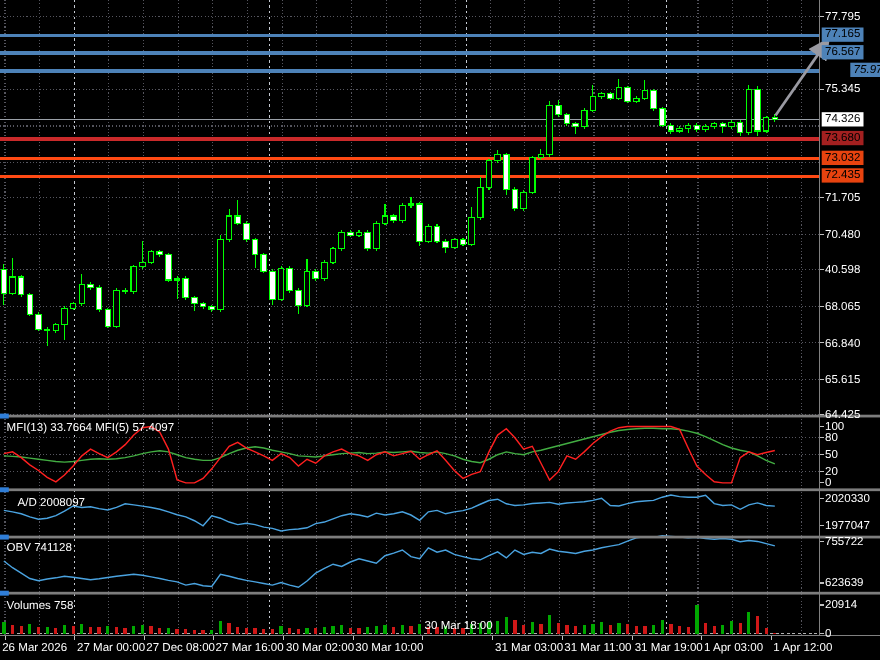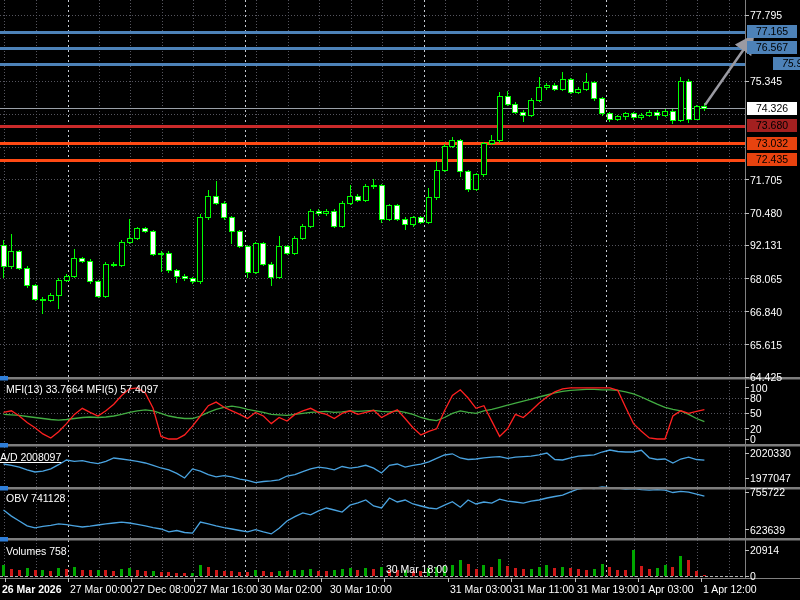--- a/index.html
+++ b/index.html
@@ -1,20 +1,20 @@
 <!DOCTYPE html>
 <html><head>
 <meta charset="utf-8">
 <style>
   html,body{margin:0;padding:0;background:#000;}
   #stage{position:relative;width:800px;height:600px;background:#000;overflow:hidden;
          font-family:"Liberation Sans",sans-serif;}
   #gfx{position:absolute;left:0;top:0;}
   .axis-lbl{position:absolute;color:#fff;font-size:10.5px;line-height:12px;white-space:nowrap;}
-  .hl-lbl{position:absolute;color:#000;font-size:10.5px;line-height:13px;padding:0 9px;white-space:nowrap;}
+  .hl-lbl{position:absolute;color:#000;font-size:10.5px;line-height:13px;padding:0 3px;white-space:nowrap;}
   .panel-lbl{position:absolute;color:#fff;font-size:10.5px;white-space:nowrap;}
   #title{position:absolute;left:5px;top:2px;color:#fff;font-size:11px;white-space:nowrap;}
   #title .tri{font-size:9px;margin-right:6px;}
 </style>
 </head>
 <body>
 
 <div id="stage">
   <svg id="gfx" width="800" height="600">
       <line x1="4.5" y1="0" x2="4.5" y2="577" stroke="#55555e" stroke-width="1" stroke-dasharray="1 2" shape-rendering="crispEdges"></line>
@@ -385,31 +385,31 @@
       <line x1="745" y1="453" x2="749" y2="453" stroke="#c0c0c0" stroke-width="1" shape-rendering="crispEdges"></line>
       <line x1="745" y1="478.0046216060081" x2="749" y2="478.0046216060081" stroke="#c0c0c0" stroke-width="1" shape-rendering="crispEdges"></line>
       <line x1="745" y1="492" x2="749" y2="492" stroke="#c0c0c0" stroke-width="1" shape-rendering="crispEdges"></line>
       <line x1="745" y1="529.9985615650172" x2="749" y2="529.9985615650172" stroke="#c0c0c0" stroke-width="1" shape-rendering="crispEdges"></line>
       <line x1="745" y1="550" x2="749" y2="550" stroke="#c0c0c0" stroke-width="1" shape-rendering="crispEdges"></line>
       <line x1="745" y1="576" x2="749" y2="576" stroke="#c0c0c0" stroke-width="1" shape-rendering="crispEdges"></line>
     </svg>
 
 
   <div class="panel-lbl" style="left:6px;top:383px;">MFI(13) 33.7664  MFI(5) 57.4097</div>
-  <div class="panel-lbl" style="left:0;top:451px;text-decoration:underline;">A/D 2008097</div>
+  <div class="panel-lbl" style="left:16px;top:451px;">A/D 2008097</div>
   <div class="panel-lbl" style="left:6px;top:492px;">OBV 741128</div>
   <div class="panel-lbl" style="left:6px;top:545px;">Volumes 758</div>
 
   <div id="price-axis" style="position:absolute;left:746px;top:0;width:54px;height:578px;"></div>
   <div id="time-axis" style="position:absolute;left:0;top:578px;width:800px;height:22px;"></div>
 <div class="axis-lbl" style="left: 750px; top: 9px;">77.795</div>
     <div class="axis-lbl" style="left: 750px; top: 75.3541px;">75.345</div>
     <div class="axis-lbl" style="left: 750px; top: 173.937px;">71.705</div>
     <div class="axis-lbl" style="left: 750px; top: 207.114px;">70.480</div>
-    <div class="axis-lbl" style="left: 750px; top: 239.343px;">92.131</div>
+    <div class="axis-lbl" style="left: 750px; top: 239.343px;">40.598</div>
     <div class="axis-lbl" style="left: 750px; top: 272.521px;">68.065</div>
     <div class="axis-lbl" style="left: 750px; top: 305.698px;">66.840</div>
     <div class="axis-lbl" style="left: 750px; top: 338.875px;">65.615</div>
     <div class="axis-lbl" style="left: 750px; top: 371.104px;">64.425</div>
     <div class="hl-lbl" style="left: 747px; top: 25.0625px; background: rgb(77, 130, 184);">77.165</div>
     <div class="hl-lbl" style="left: 747px; top: 41.2583px; background: rgb(77, 130, 184);">76.567</div>
     <div class="hl-lbl" style="left: 773px; top: 57.427px; background: rgb(77, 130, 184); font-style: italic;">75.970</div>
     <div class="hl-lbl" style="left: 747px; top: 101.952px; background: rgb(255, 255, 255);">74.326</div>
     <div class="hl-lbl" style="left: 747px; top: 119.448px; background: rgb(163, 32, 32);">73.680</div>
     <div class="hl-lbl" style="left: 747px; top: 136.998px; background: rgb(232, 67, 15);">73.032</div>
@@ -418,25 +418,25 @@
     <div class="axis-lbl" style="left: 750px; top: 392.04px;">80</div>
     <div class="axis-lbl" style="left: 750px; top: 407.4px;">50</div>
     <div class="axis-lbl" style="left: 750px; top: 422.76px;">20</div>
     <div class="axis-lbl" style="left: 750px; top: 433px;">0</div>
     <div class="axis-lbl" style="left: 750px; top: 447px;">2020330</div>
     <div class="axis-lbl" style="left: 750px; top: 472.005px;">1977047</div>
     <div class="axis-lbl" style="left: 750px; top: 486px;">755722</div>
     <div class="axis-lbl" style="left: 750px; top: 523.999px;">623639</div>
     <div class="axis-lbl" style="left: 750px; top: 544px;">20914</div>
     <div class="axis-lbl" style="left: 750px; top: 570px;">0</div>
-    <div class="axis-lbl" style="left: 2px; top: 583px; font-weight: bold;">26 Mar 2026</div>
+    <div class="axis-lbl" style="left: 2px; top: 583px;">26 Mar 2026</div>
     <div class="axis-lbl" style="left: 70px; top: 583px;">27 Mar 00:00</div>
     <div class="axis-lbl" style="left: 133px; top: 583px;">27 Dec 08:00</div>
     <div class="axis-lbl" style="left: 196px; top: 583px;">27 Mar 16:00</div>
     <div class="axis-lbl" style="left: 260px; top: 583px;">30 Mar 02:00</div>
-    <div class="axis-lbl" style="left: 330px; top: 583px;">30 Mar 10:00</div>
+    <div class="axis-lbl" style="left: 323px; top: 583px;">30 Mar 10:00</div>
     <div class="axis-lbl" style="left: 386px; top: 563px;">30 Mar 18:00</div>
     <div class="axis-lbl" style="left: 450px; top: 583px;">31 Mar 03:00</div>
     <div class="axis-lbl" style="left: 513px; top: 583px;">31 Mar 11:00</div>
     <div class="axis-lbl" style="left: 577px; top: 583px;">31 Mar 19:00</div>
     <div class="axis-lbl" style="left: 640px; top: 583px;">1 Apr 03:00</div>
     <div class="axis-lbl" style="left: 703px; top: 583px;">1 Apr 12:00</div>
   </div>
 
 </body></html>

